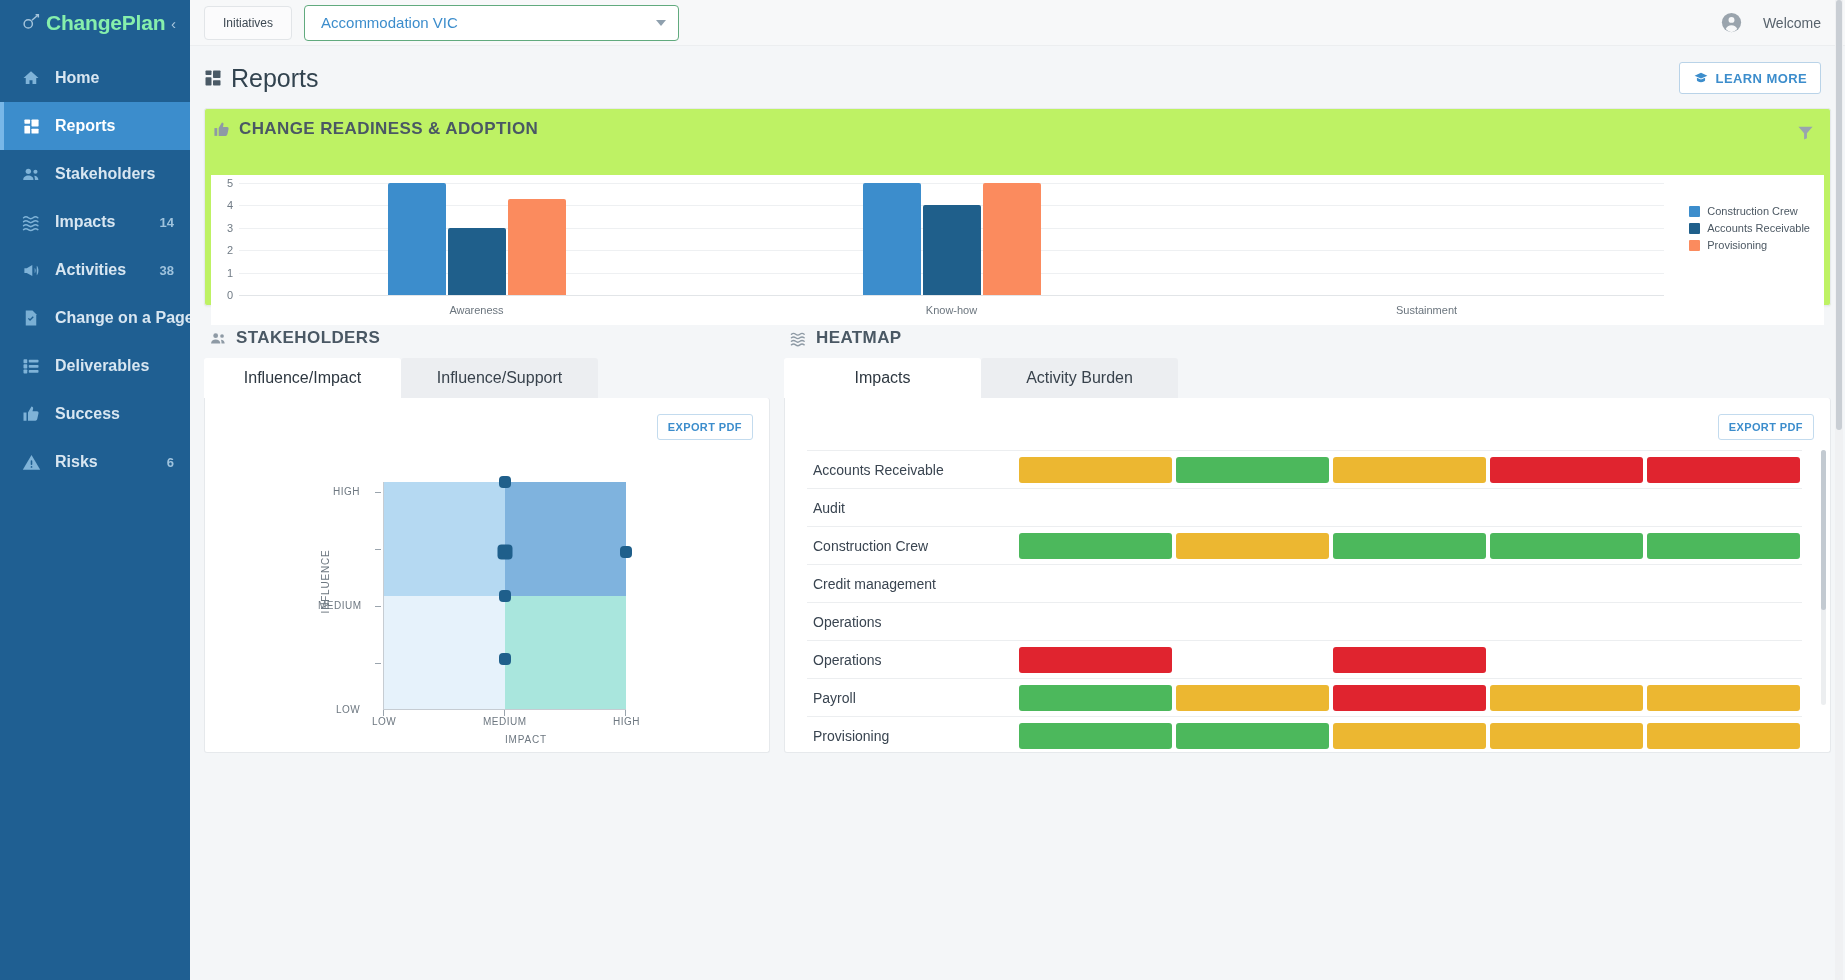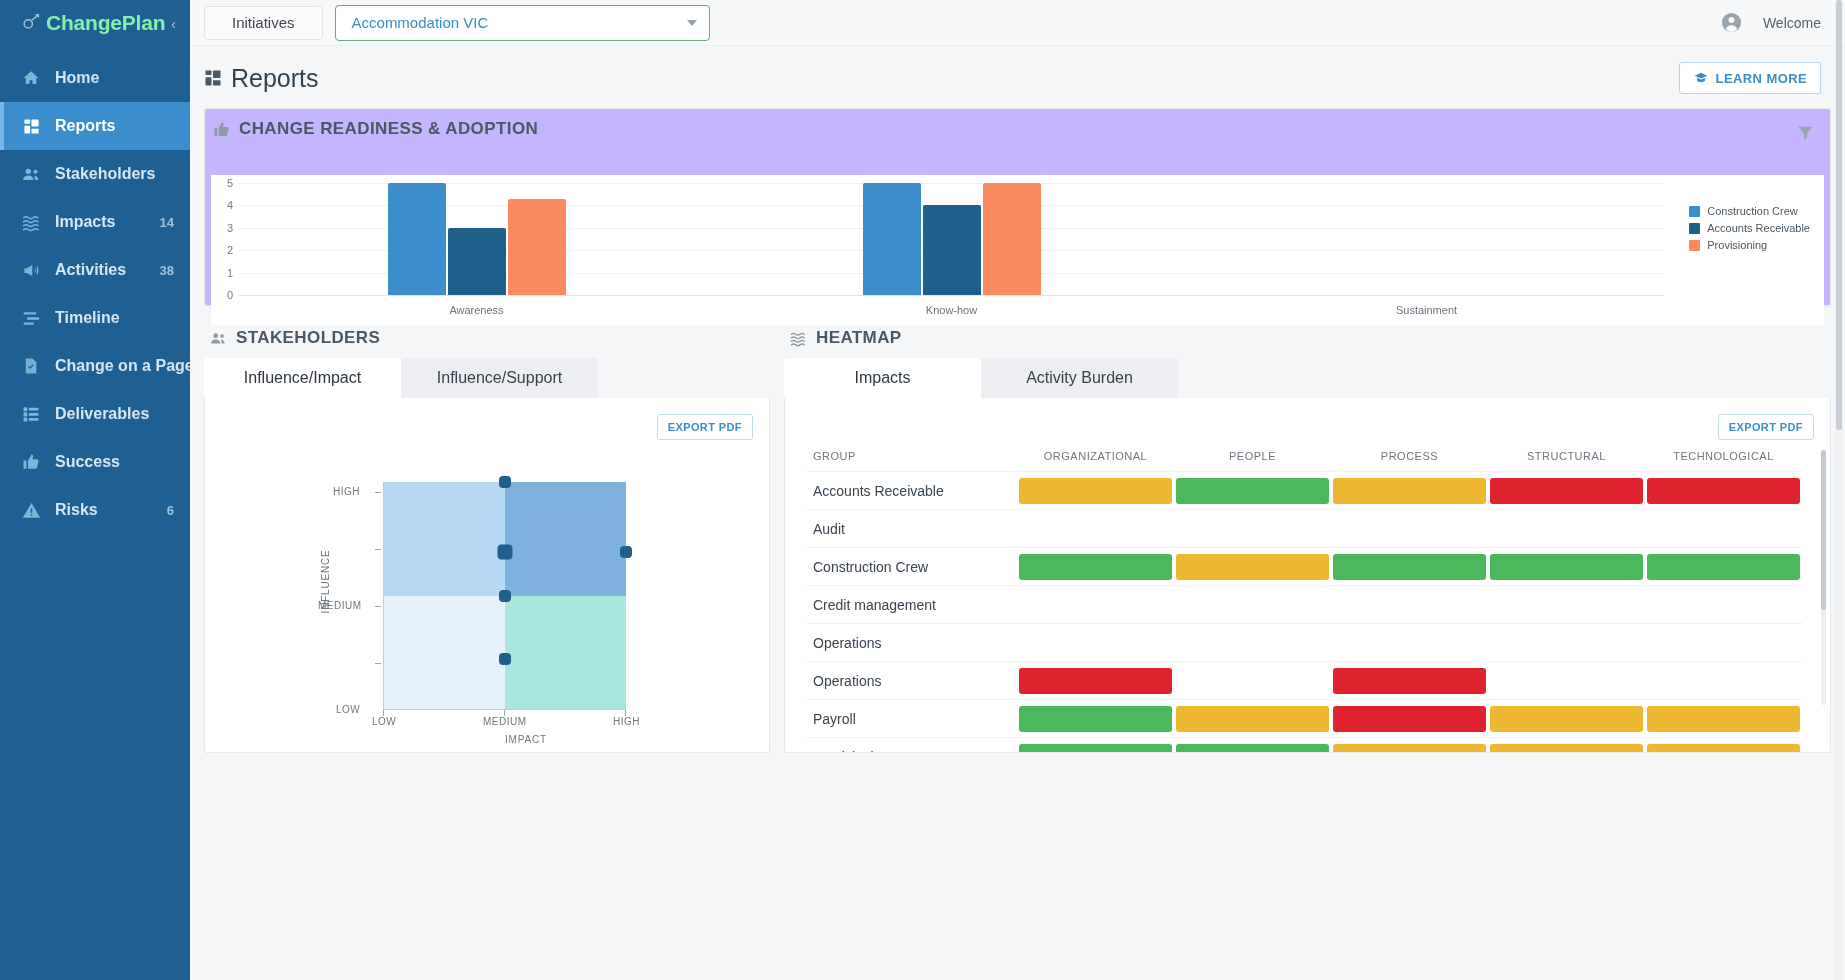--- a/index.html
+++ b/index.html
@@ -52,22 +52,22 @@
   
   .main {
     flex: 1 1 auto; height: 980px; background: #f4f6f8;
     position: relative; overflow: hidden;
   }
   .topbar {
     height: 46px; background: #f7f8f9; display: flex; align-items: center;
     padding: 0 24px 0 14px; border-bottom: 1px solid #eceef0;
   }
   .btn-initiatives {
-    height: 34px; padding: 0 27px; background: #fbfbfc; border: 1px solid #e2e5e8;
-    border-radius: 4px; font-size: 15px; color: #3d4852;
+    height: 34px; padding: 0 18px; background: #fbfbfc; border: 1px solid #e2e5e8;
+    border-radius: 4px; font-size: 12px; color: #3d4852;
     display: flex; align-items: center; cursor: pointer;
   }
   .initiative-select {
     margin-left: 12px; width: 375px; height: 36px;
     background: #ffffff; border: 1px solid #61aa7e; border-radius: 4px;
     display: flex; align-items: center; padding: 0 12px 0 16px; cursor: pointer;
   }
   .initiative-select .value { color: #3c8dcc; font-size: 15px; flex: 1 1 auto; }
   .caret { width: 0; height: 0; border-left: 5px solid transparent; border-right: 5px solid transparent;
            border-top: 6px solid #8fa0ae; }
@@ -97,21 +97,21 @@
   .section-head {
     display: flex; align-items: center; gap: 9px; padding: 0 0 10px 6px;
   }
   .section-title {
     font-size: 17px; font-weight: bold; color: #4a5864; letter-spacing: .4px;
   }
   .section-icon { width: 17px; height: 17px; color: #8e9aa5; }
 
   .chart-card {
     margin: 6px 14px 0 14px; position: relative; height: 198px;
-    background:#c4b5fd;
+    background:#bef264;
   }
   .filter-btn {
     position: absolute; right: 10px; top: 8px; width: 30px; height: 30px;
     display:flex; align-items:center; justify-content:center; cursor:pointer; color:#98a4ae;
   }
   .chart-inner { background:#ffffff; margin: 36px 6px 6px 6px; height: 150px; position: relative; }
 
   
   .bars-plot { position: absolute; left: 28px; right: 160px; top: 8px; bottom: 30px; }
   .grid-line { position: absolute; left: 0; right: 0; height: 1px; background: #eef0f2; }
@@ -298,31 +298,20 @@
           <svg viewBox="0 0 24 24" width="19" height="19" fill="currentColor">
               <path d="M3 9v6h3l7 4V5L6 9H3z"></path>
               <path d="M16 8.5c1.6 1.2 1.6 5.8 0 7"></path>
               <path d="M18.6 6c2.8 2.1 2.8 9.9 0 12"></path>
             </svg>
         </span>
         <span class="nav-label">Activities</span>
         <span class="nav-count">38</span>
       </div>
 
-      <div class="nav-item">
-        <span class="nav-icon">
-          <svg viewBox="0 0 24 24" width="19" height="19" fill="currentColor">
-              <rect x="2" y="4" width="16" height="3" rx="1.4"></rect>
-              <rect x="6" y="10.5" width="16" height="3" rx="1.4"></rect>
-              <rect x="2" y="17" width="13" height="3" rx="1.4"></rect>
-            </svg>
-        </span>
-        <span class="nav-label">Timeline</span>
-        <span class="nav-count"></span>
-      </div>
 
       <div class="nav-item">
         <span class="nav-icon">
           <svg viewBox="0 0 24 24" width="18" height="18" fill="currentColor">
               <path d="M5 2h9l5 5v15H5z" opacity=".95"></path>
               <path d="M8.5 12.5l2.2 2.2 4.3-4.4" stroke="#1f5f92" stroke-width="1.8" fill="none"></path>
             </svg>
         </span>
         <span class="nav-label">Change on a Page</span>
         <span class="nav-count"></span>
@@ -567,28 +556,20 @@
             <span>Activity Burden</span>
           </div>
         </div>
         <div class="panel-body">
           <div class="export-btn">
             <span>EXPORT PDF</span>
           </div>
 
           <div class="hm-scroll">
             <div class="hm-table">
-              <div class="hm-head">
-                <div class="hm-th group">GROUP</div>
-                <div class="hm-th cat">ORGANIZATIONAL</div>
-                <div class="hm-th cat">PEOPLE</div>
-                <div class="hm-th cat">PROCESS</div>
-                <div class="hm-th cat">STRUCTURAL</div>
-                <div class="hm-th cat">TECHNOLOGICAL</div>
-              </div>
               <div id="hm-rows">
                   <div class="hm-row">
                     <div class="hm-group-cell">Accounts Receivable</div>
                     <div class="hm-cell">
                       <div class="hm-chip" style="background: rgb(236, 183, 49);"></div>
                     </div>
                     <div class="hm-cell">
                       <div class="hm-chip" style="background: rgb(76, 184, 92);"></div>
                     </div>
                     <div class="hm-cell">

